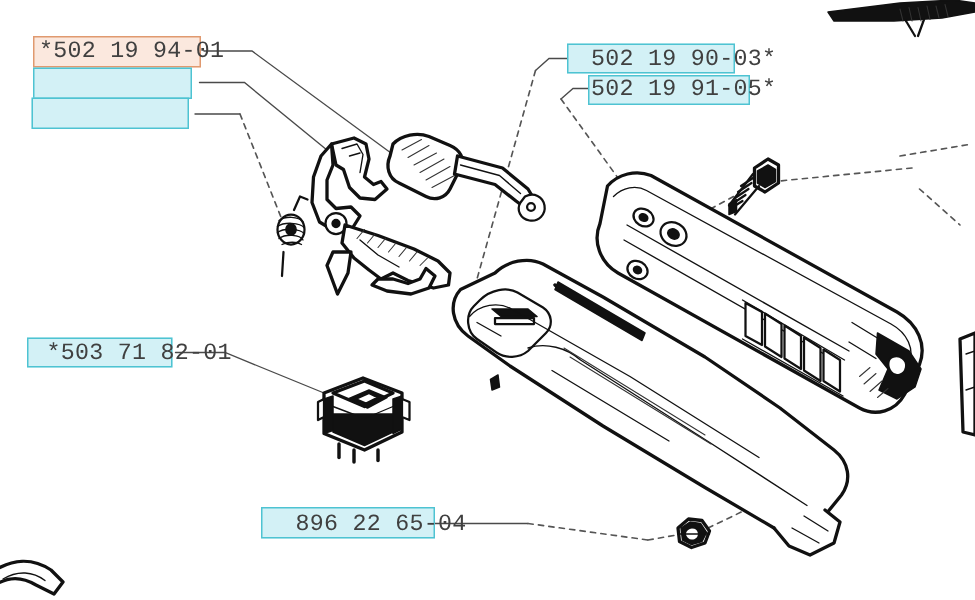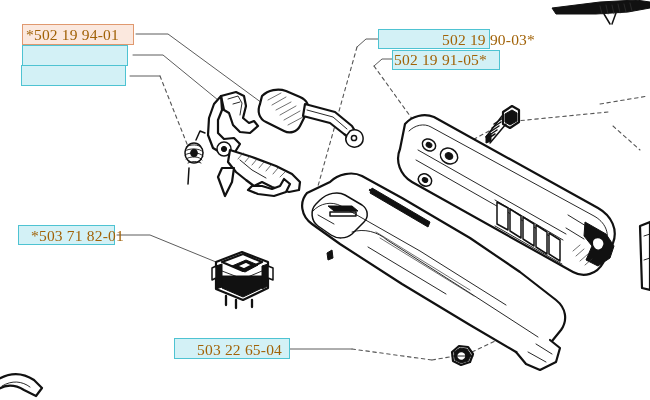--- a/index.html
+++ b/index.html
@@ -12,22 +12,22 @@
   #stage{position:absolute;left:0;top:0;width:650px;height:400px;}
 
   
   #art{position:absolute;left:0;top:0;width:650px;height:400px;}
 
   
   .label{
     position:absolute;
     white-space:nowrap;
     line-height:1;
-    color:#a16207;
-    font-family:Liberation Serif, serif;
+    color:#404040;
+    font-family:Liberation Mono, monospace;
     font-size:15.5px;
     letter-spacing:0.2px;
     z-index:6;
   }
   .label .txt{position:relative;z-index:2;display:inline-block;}
   
   .hl{
     position:absolute;
     box-sizing:border-box;
     z-index:1;
@@ -398,23 +398,23 @@
   <div class="hl cyan" style="left:378px;top:29px;width:112px;height:20px;"></div>
   <div class="hl cyan" style="left:392px;top:50px;width:108px;height:20px;"></div>
   <div class="hl cyan" style="left:174px;top:338px;width:116px;height:21px;"></div>
 
   <div class="label" style="left:26px;top:27px;">
     <span class="txt">*502 19 94-01</span>
   </div>
   <div class="label" style="left:31px;top:228px;">
     <span class="txt">*503 71 82-01</span>
   </div>
-  <div class="label" style="left:394px;top:32px;margin-left:48px;">
+  <div class="label" style="left:394px;top:32px;">
     <span class="txt">502 19 90-03*</span>
   </div>
   <div class="label" style="left:394px;top:52px;">
     <span class="txt">502 19 91-05*</span>
   </div>
   <div class="label" style="left:197px;top:342px;">
-    <span class="txt">503 22 65-04</span>
+    <span class="txt">896 22 65-04</span>
   </div>
 
 </div>
 
 </body></html>

